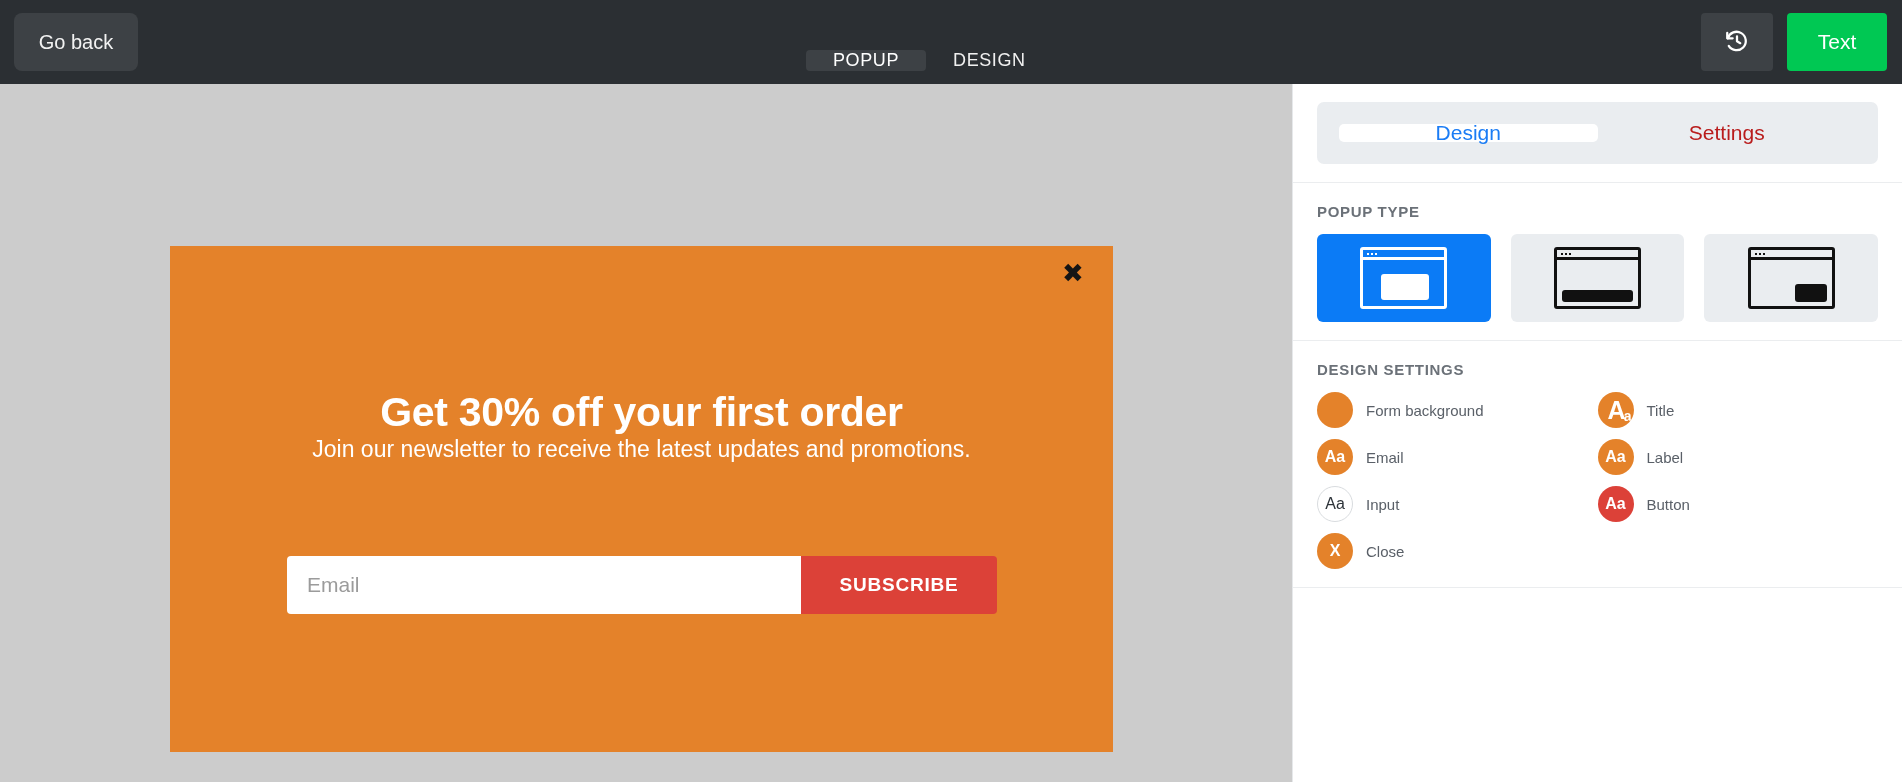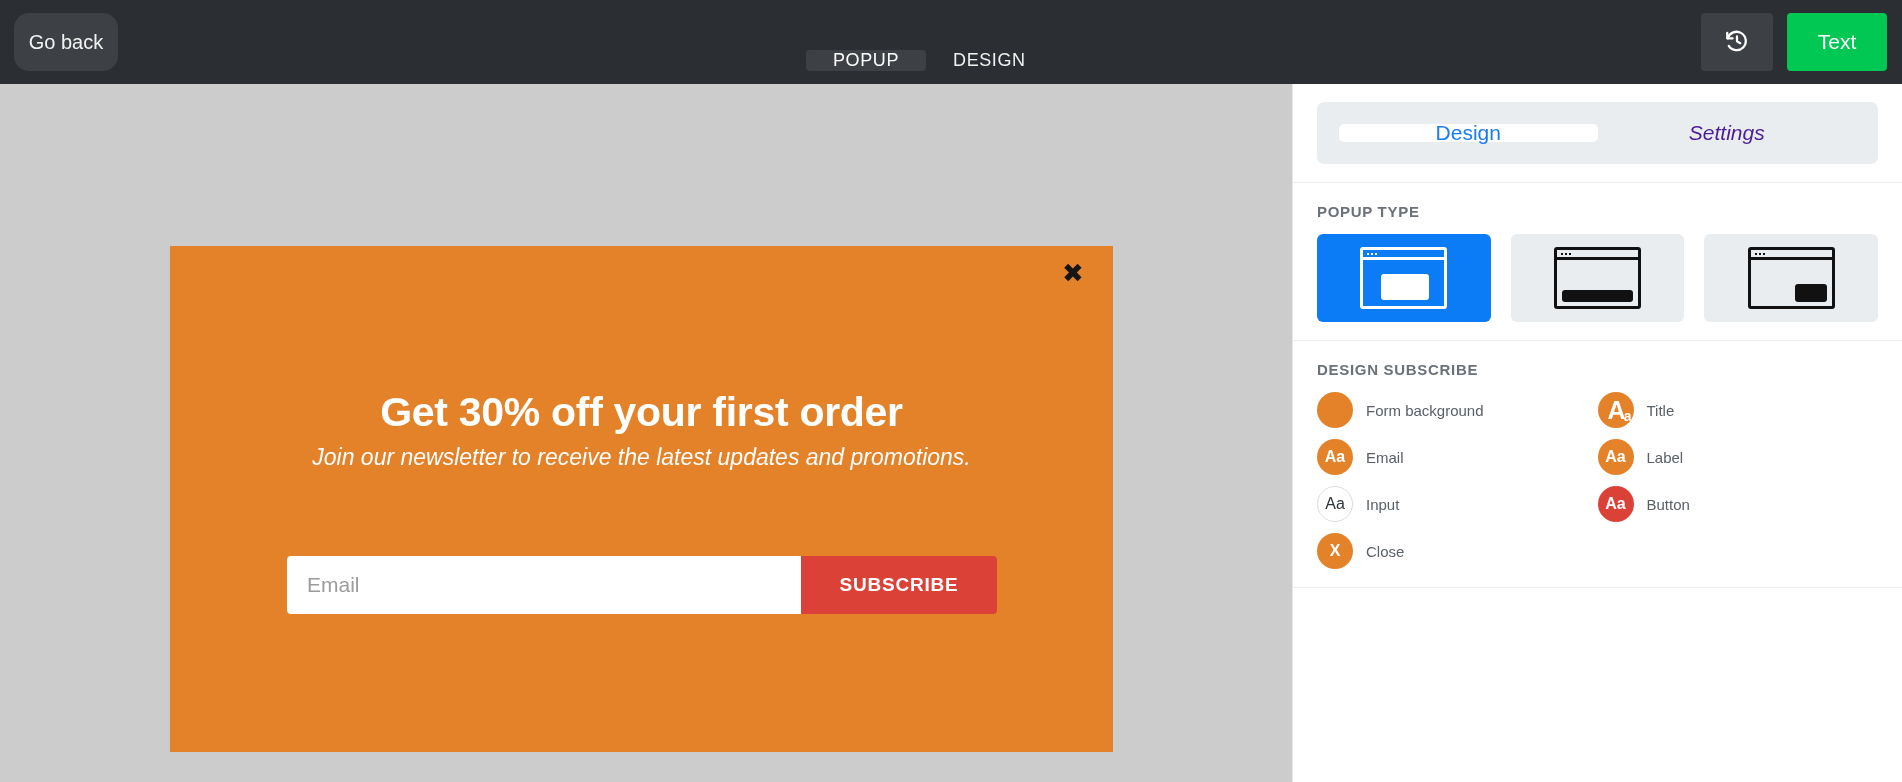--- a/index.html
+++ b/index.html
@@ -16,24 +16,24 @@
     position: absolute;
     left: 0; top: 0;
     width: 1902px; height: 84px;
     background: #2b2f33;
     display: flex;
     align-items: center;
   }
   .go-back-btn {
     position: absolute;
     left: 14px; top: 13px;
-    width: 104px; height: 58px;
+    width: 124px; height: 58px;
     background: #3d4145;
     border: none;
-    border-radius: 15px;
+    border-radius: 8px;
     color: #f2f2f2;
     font-size: 20px;
     font-family: "Liberation Sans", sans-serif;
     cursor: pointer;
     display: flex;
     align-items: center;
     justify-content: center;
   }
 
   .step-tabs {
@@ -120,27 +120,26 @@
     width: 943px;
     text-align: center;
     color: #ffffff;
     font-size: 41px;
     font-weight: bold;
     letter-spacing: -0.3px;
     margin-top: 20px;
   }
   .popup-desc {
     position: absolute;
-    left: 140px; top: 196px;
+    left: 140px; top: 188px;
     width: 663px;
     text-align: center;
     color: #ffffff;
     font-size: 23px;
     line-height: 1.38;
-    font-style: italic;
   }
   .popup-form {
     position: absolute;
     left: 117px; top: 310px;
     width: 710px; height: 58px;
     display: flex;
     border-radius: 4px;
     overflow: hidden;
   }
   .popup-input {
@@ -186,21 +185,21 @@
   .panel-tab {
     flex: 1;
     display: flex;
     align-items: center;
     justify-content: center;
     font-size: 21px;
     border-radius: 5px;
     cursor: pointer;
   }
   .panel-tab.active { background: #ffffff; color: #1a7cf5; }
-  .panel-tab.inactive { background: transparent; color: #4c1d95; font-style: italic; }
+  .panel-tab.inactive { background: transparent; color: #b91c1c; }
 
   .panel-divider {
     height: 1px;
     background: #ebedef;
     width: 100%;
   }
 
   .section { padding: 20px 24px 18px 24px; }
   .section-title {
     font-size: 15px;
@@ -408,21 +407,21 @@
           <div class="mini-corner"></div>
         </div>
       </div>
 
     </div>
   </div>
 
   <div class="panel-divider"></div>
 
   <div class="section">
-    <div class="section-title">DESIGN SUBSCRIBE</div>
+    <div class="section-title">DESIGN SETTINGS</div>
     <div class="settings-grid">
 
       <div class="setting-item">
         <span class="swatch" style="background:#e4822a"></span>
         <span class="setting-label">Form background</span>
       </div>
 
       <div class="setting-item">
         <span class="swatch" style="background:#e4822a">
           <span class="big-a">A</span>

